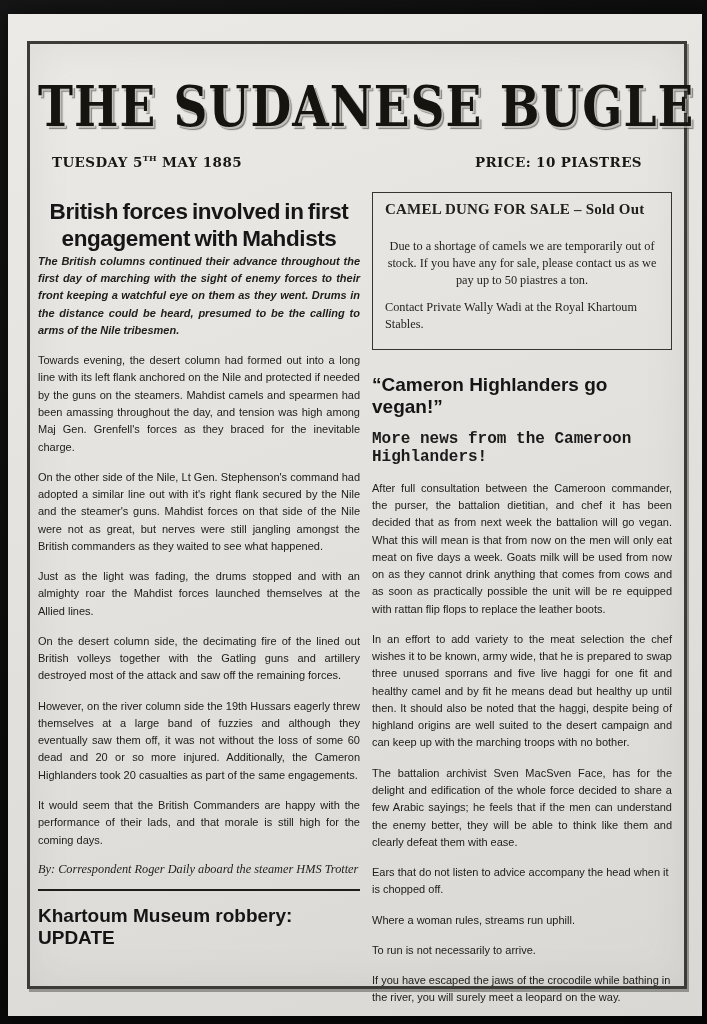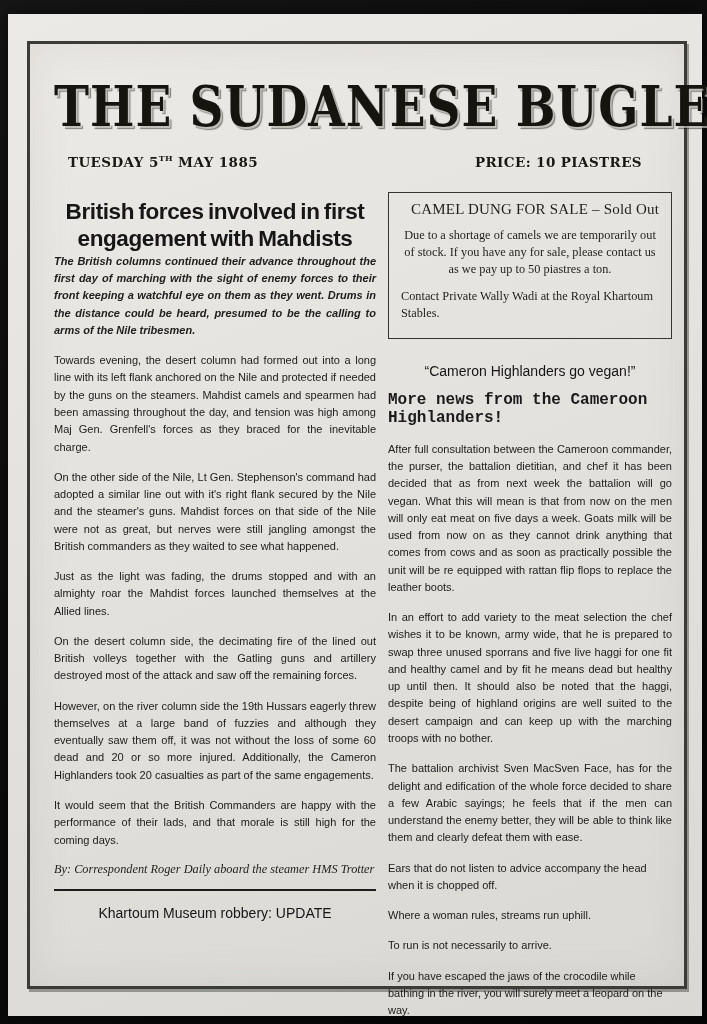--- a/index.html
+++ b/index.html
@@ -20,21 +20,21 @@
     position: absolute;
     top: 14px; left: 8px; right: 5px; bottom: 8px;
     background: linear-gradient(160deg, #eceae6 0%, #e3e2de 45%, #d9d8d4 100%);
     box-shadow: 0 0 18px rgba(0,0,0,0.6);
   }
   .frame {
     position: absolute;
     top: 27px; left: 19px; right: 15px; bottom: 27px;
     border: 3px solid #3c3b38;
     box-shadow: 2px 3px 0 rgba(90,90,85,0.55), inset 0 0 40px rgba(120,118,112,0.12);
-    padding: 16px 12px 10px 24px;
+    padding: 16px 12px 10px 8px;
   }
   
   .masthead {
     text-align: center;
     font-family: "DejaVu Serif", serif;
     font-weight: bold;
     font-size: 47px;
     letter-spacing: 1px;
     white-space: nowrap;
     color: #15140f;
@@ -90,45 +90,44 @@
     font-size: 12.3px;
     margin: 6px 0 12px 0;
     color: #24241f;
   }
   .rule {
     border: none;
     border-top: 2.2px solid #1d1d1b;
     margin: 10px 0 14px 0;
   }
   .sub-headline {
-    font-size: 14px;
-    font-weight: normal;
+    font-size: 19px;
+    font-weight: bold;
     margin: 4px 0 12px 0;
     color: #151515;
-    text-align: center;
   }
   .vegan-sub {
     font-size: 16px;
     font-weight: bold;
     margin: 2px 0 14px 0;
     font-family: Liberation Mono, monospace;
   }
   
   .ad-box {
     border: 1.6px solid #35342f;
     font-family: "Liberation Serif", serif;
     padding: 8px 12px 6px 12px;
     margin-bottom: 16px;
     color: #201f1a;
   }
   .ad-title {
-    font-weight: normal;
-    text-align: right;
+    font-weight: bold;
+    text-align: left;
     font-size: 15px;
-    margin-bottom: 9px;
+    margin-bottom: 20px;
     letter-spacing: 0.2px;
   }
   .ad-box p { font-size: 12.3px; line-height: 1.42; margin-bottom: 9px; }
   .ad-center { text-align: center; }
   .vegan-spacer { height: 4px; }
 </style>
 </head>
 <body>
 
 <div class="photo">

